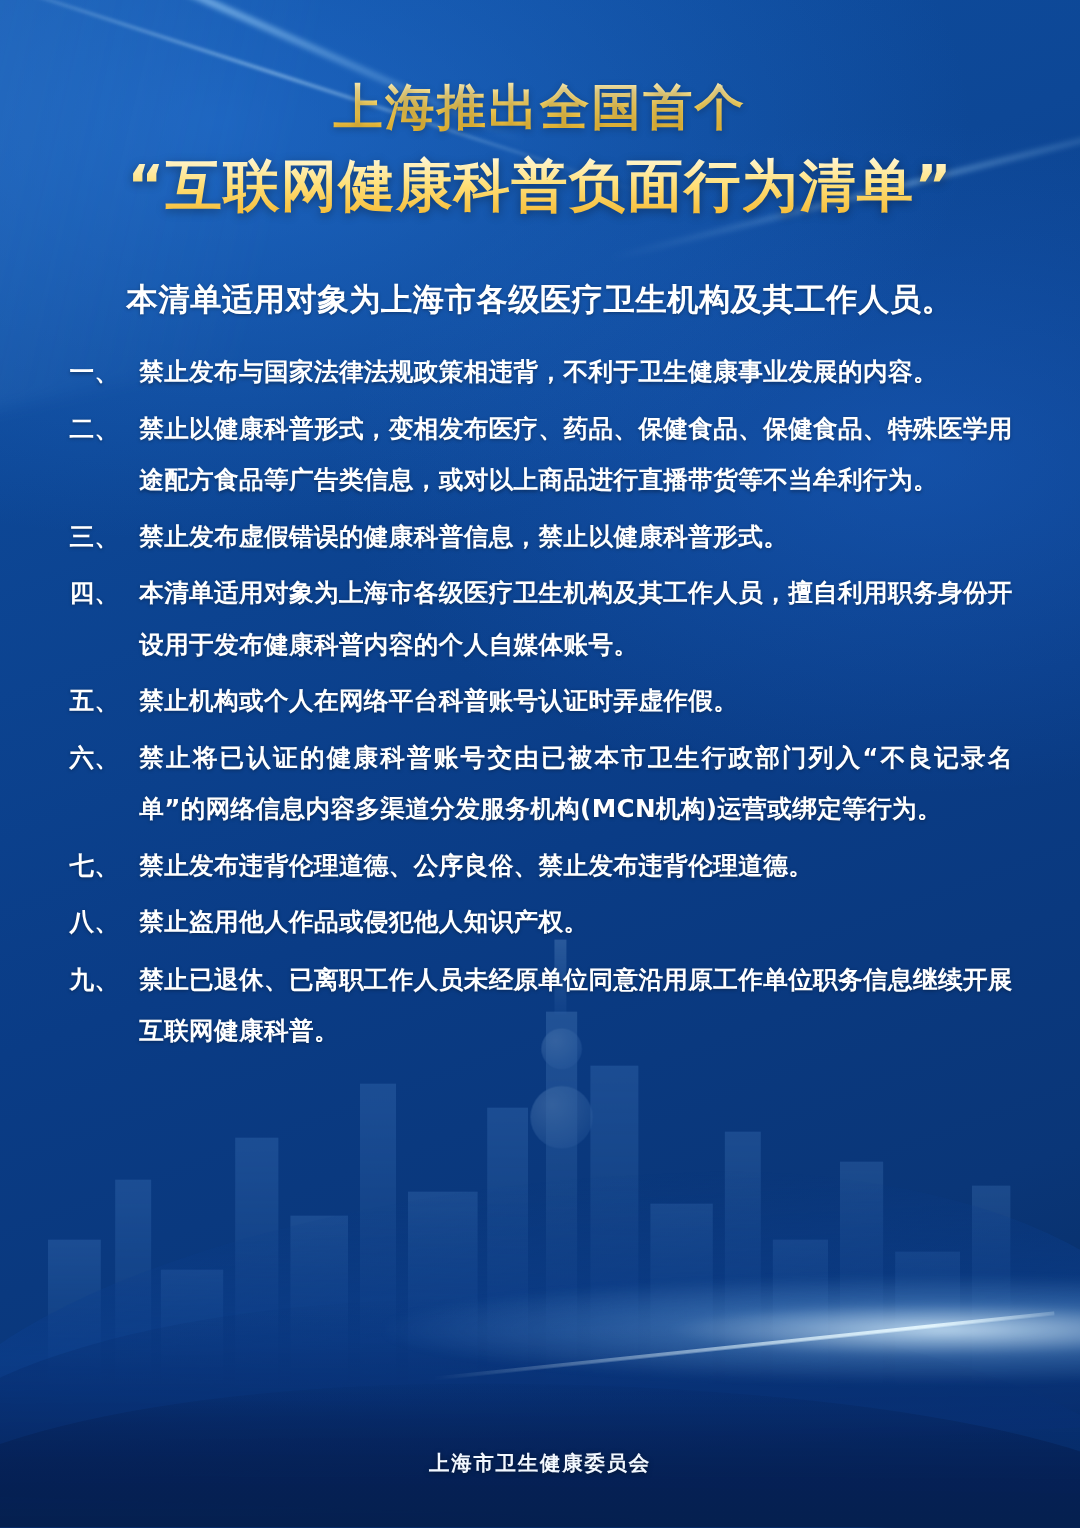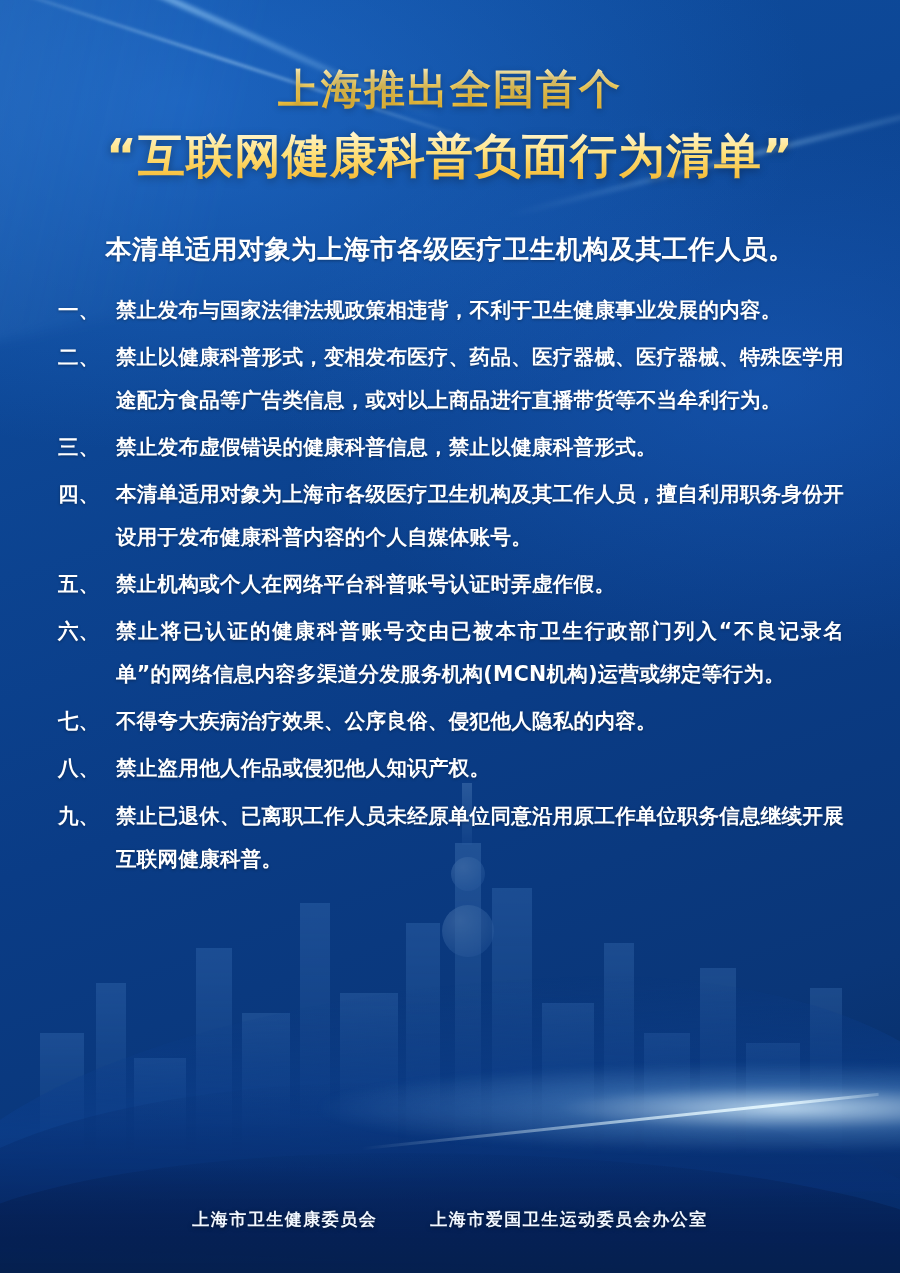--- a/index.html
+++ b/index.html
@@ -286,21 +286,21 @@
 
     <div class="rules">
 
       <div class="rule">
         <span class="rule-num">一、</span>
         <span class="rule-text">禁止发布与国家法律法规政策相违背，不利于卫生健康事业发展的内容。</span>
       </div>
 
       <div class="rule">
         <span class="rule-num">二、</span>
-        <span class="rule-text">禁止以健康科普形式，变相发布医疗、药品、医疗器械、医疗器械、特殊医学用途配方食品等广告类信息，或对以上商品进行直播带货等不当牟利行为。</span>
+        <span class="rule-text">禁止以健康科普形式，变相发布医疗、药品、保健食品、保健食品、特殊医学用途配方食品等广告类信息，或对以上商品进行直播带货等不当牟利行为。</span>
       </div>
 
       <div class="rule">
         <span class="rule-num">三、</span>
         <span class="rule-text">禁止发布虚假错误的健康科普信息，禁止以健康科普形式。</span>
       </div>
 
       <div class="rule">
         <span class="rule-num">四、</span>
         <span class="rule-text">本清单适用对象为上海市各级医疗卫生机构及其工作人员，擅自利用职务身份开设用于发布健康科普内容的个人自媒体账号。</span>
@@ -311,36 +311,35 @@
         <span class="rule-text">禁止机构或个人在网络平台科普账号认证时弄虚作假。</span>
       </div>
 
       <div class="rule">
         <span class="rule-num">六、</span>
         <span class="rule-text">禁止将已认证的健康科普账号交由已被本市卫生行政部门列入“不良记录名单”的网络信息内容多渠道分发服务机构(MCN机构)运营或绑定等行为。</span>
       </div>
 
       <div class="rule">
         <span class="rule-num">七、</span>
-        <span class="rule-text">不得夸大疾病治疗效果、公序良俗、侵犯他人隐私的内容。</span>
+        <span class="rule-text">禁止发布违背伦理道德、公序良俗、禁止发布违背伦理道德。</span>
       </div>
 
       <div class="rule">
         <span class="rule-num">八、</span>
         <span class="rule-text">禁止盗用他人作品或侵犯他人知识产权。</span>
       </div>
 
       <div class="rule">
         <span class="rule-num">九、</span>
         <span class="rule-text">禁止已退休、已离职工作人员未经原单位同意沿用原工作单位职务信息继续开展互联网健康科普。</span>
       </div>
 
     </div>
   </div>
 
   <div class="footer">
     <div class="footer-inner">
       <span>上海市卫生健康委员会</span>
-      <span>上海市爱国卫生运动委员会办公室</span>
     </div>
   </div>
 
 </div>
 
 </body></html>

